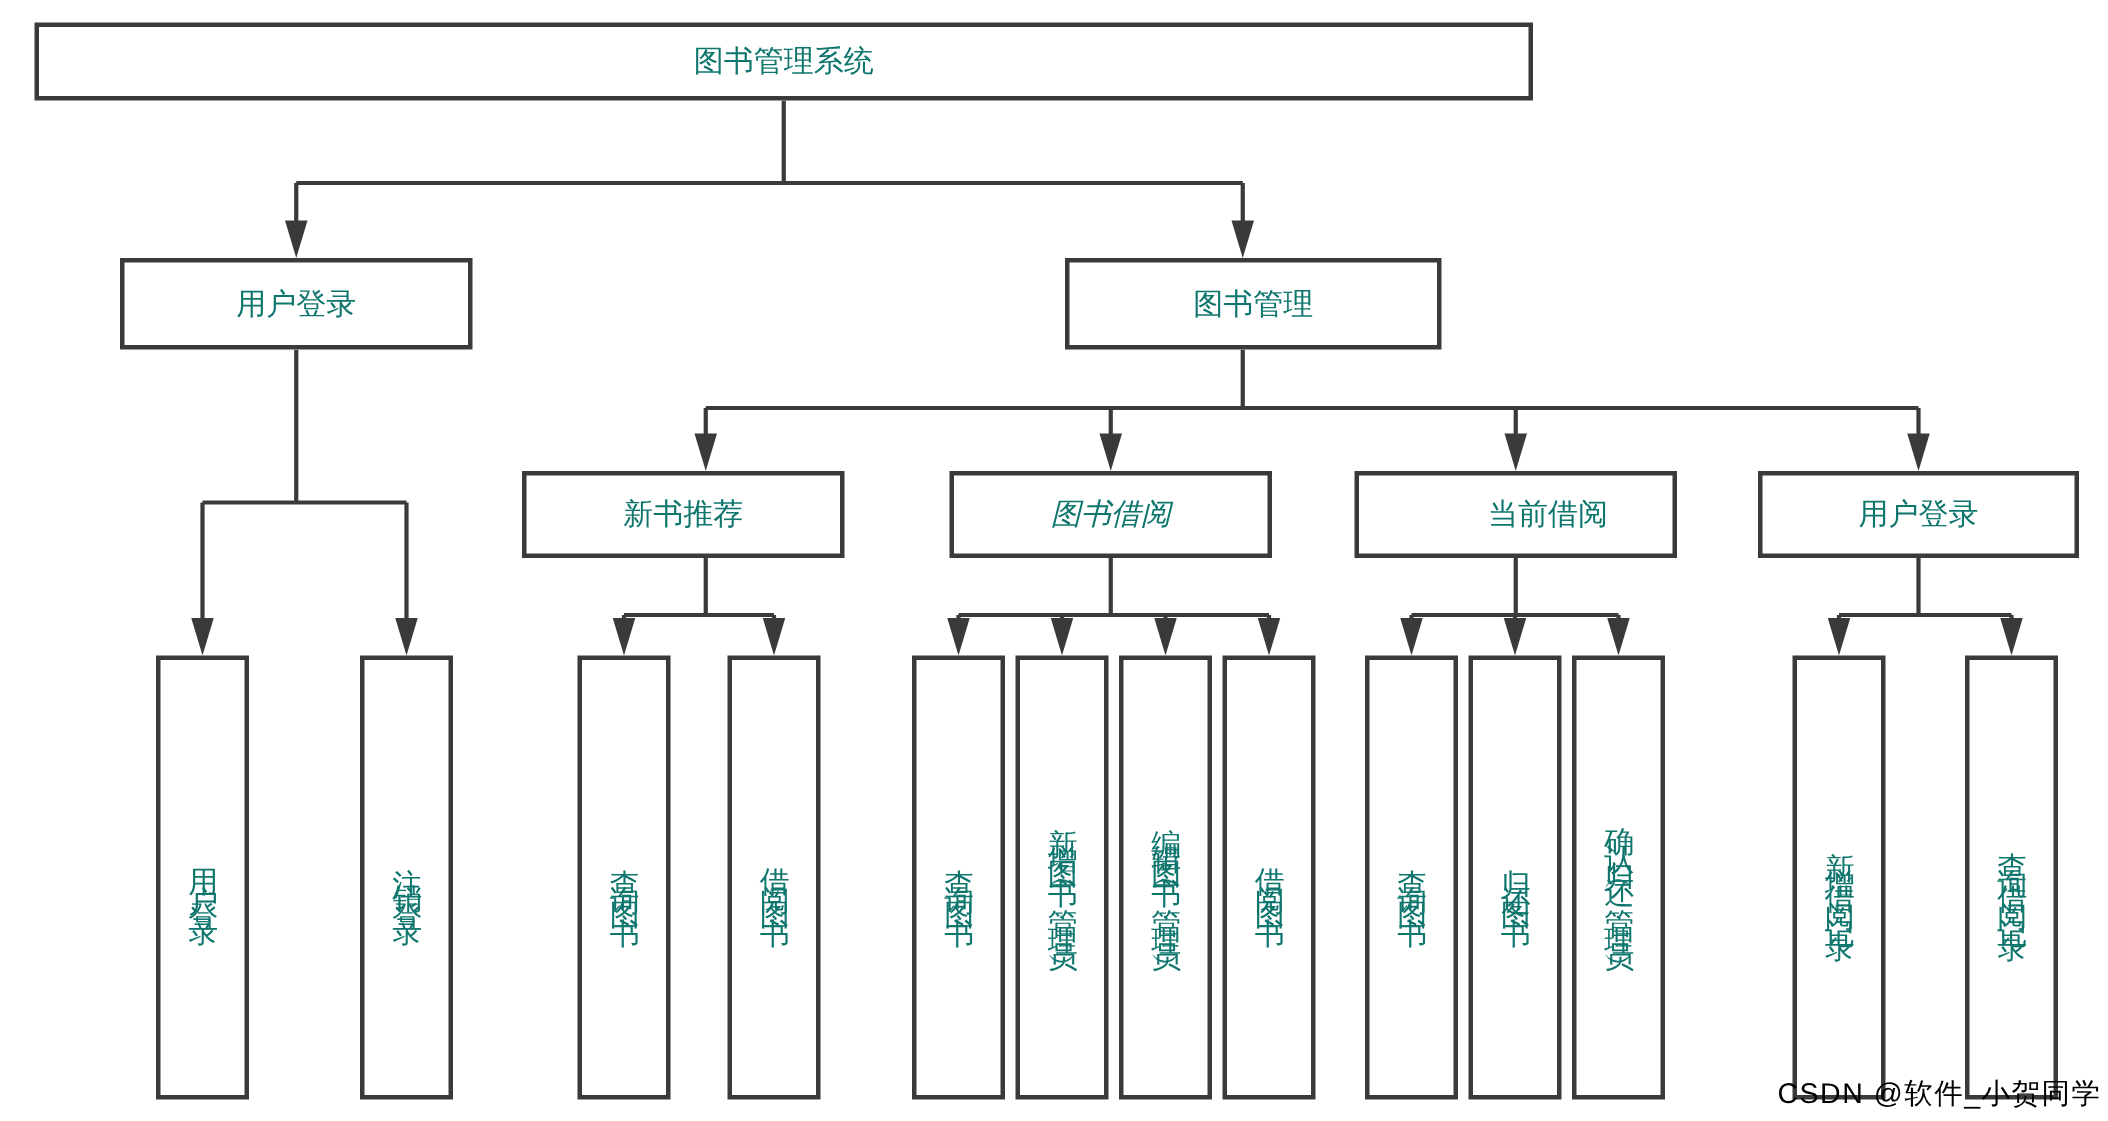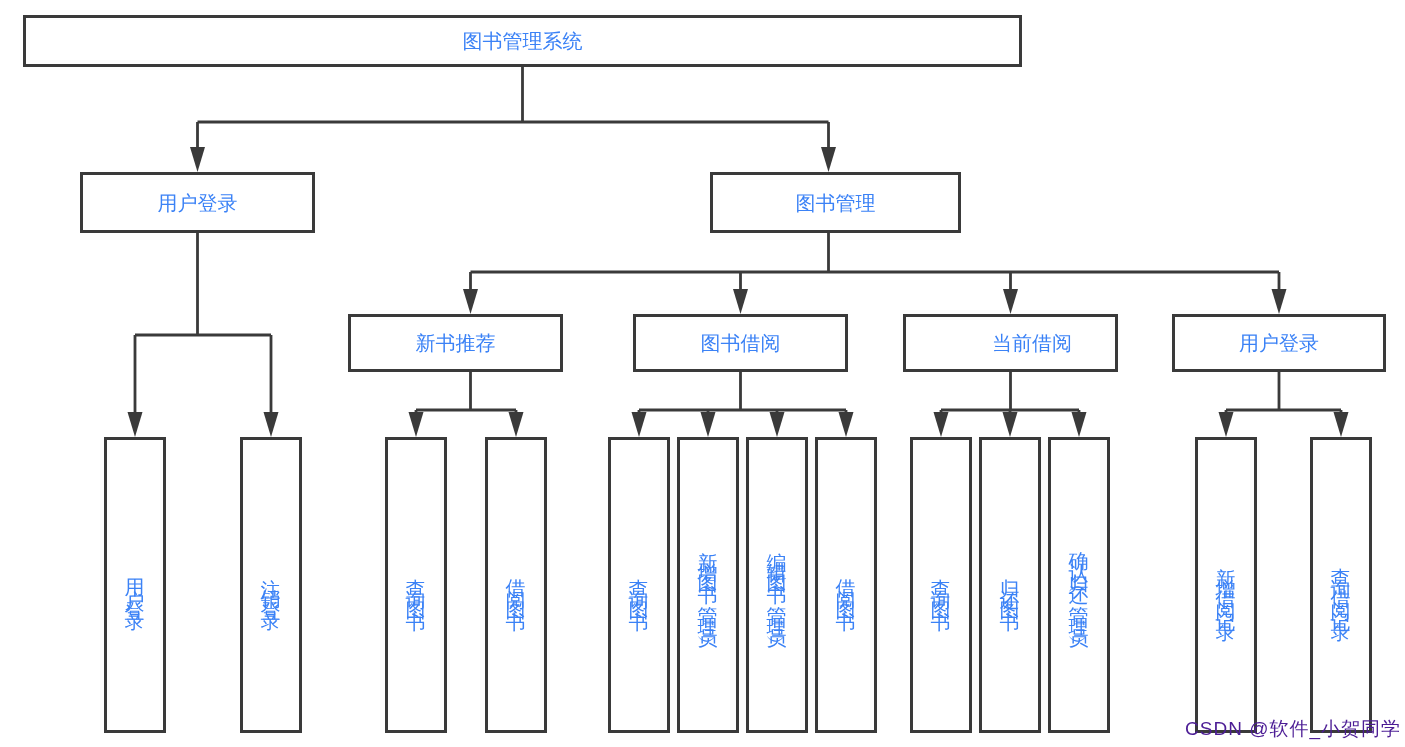--- a/index.html
+++ b/index.html
@@ -22,40 +22,40 @@
     z-index: 1;
   }
   .node {
     position: absolute;
     box-sizing: border-box;
     background: #ffffff;
     border: 3px solid #3a3a3a;
     display: flex;
     align-items: center;
     justify-content: center;
-    color: #3b82f6;
+    color: #0f766e;
     z-index: 2;
   }
   .node .label {
     font-size: 20px;
     line-height: 1;
     white-space: nowrap;
   }
   .node.v .label {
     writing-mode: vertical-rl;
     text-orientation: mixed;
     letter-spacing: 11px;
     white-space: normal;
   }
   #watermark {
     position: absolute;
     right: 4px;
     bottom: 5px;
     font-size: 19px;
-    color: #4c1d95;
+    color: #000000;
     letter-spacing: 1px;
     z-index: 3;
   }
 </style>
 </head>
 <body>
 
 <div id="canvas">
   <svg id="connectors" width="1405" height="747">
       <path d="M 522.5 67 V 122 M 197.5 122 H 828.5 M 197.5 122 V 151 M 828.5 122 V 151 M 197.5 233 V 335 M 135 335 H 271 M 135 335 V 416 M 271 335 V 416 M 828.5 233 V 272 M 470.5 272 H 1279 M 470.5 272 V 293 M 740.5 272 V 293 M 1010.5 272 V 293 M 1279 272 V 293 M 470.5 372 V 410 M 416 410 H 516 M 416 410 V 416 M 516 410 V 416 M 740.5 372 V 410 M 639 410 H 846 M 639 410 V 416 M 708 410 V 416 M 777 410 V 416 M 846 410 V 416 M 1010.5 372 V 410 M 941 410 H 1079 M 941 410 V 416 M 1010 410 V 416 M 1079 410 V 416 M 1279 372 V 410 M 1226 410 H 1341 M 1226 410 V 416 M 1341 410 V 416 " fill="none" stroke="#3a3a3a" stroke-width="2.8"></path>
@@ -91,21 +91,21 @@
       </div>
       <div class="node v" style="left: 104px; top: 437px; width: 62px; height: 296px;">
         <span class="label">用户登录</span>
       </div>
       <div class="node v" style="left: 240px; top: 437px; width: 62px; height: 296px;">
         <span class="label">注销登录</span>
       </div>
       <div class="node h" style="left: 348px; top: 314px; width: 215px; height: 58px;">
         <span class="label">新书推荐</span>
       </div>
-      <div class="node h" style="left: 633px; top: 314px; width: 215px; height: 58px;">
+      <div class="node h" style="left: 633px; top: 314px; width: 215px; height: 58px; font-style: italic;">
         <span class="label">图书借阅</span>
       </div>
       <div class="node h" style="left: 903px; top: 314px; width: 215px; height: 58px; padding-left: 43px;">
         <span class="label">当前借阅</span>
       </div>
       <div class="node h" style="left: 1172px; top: 314px; width: 214px; height: 58px;">
         <span class="label">用户登录</span>
       </div>
       <div class="node v" style="left: 385px; top: 437px; width: 62px; height: 296px;">
         <span class="label">查询图书</span>

